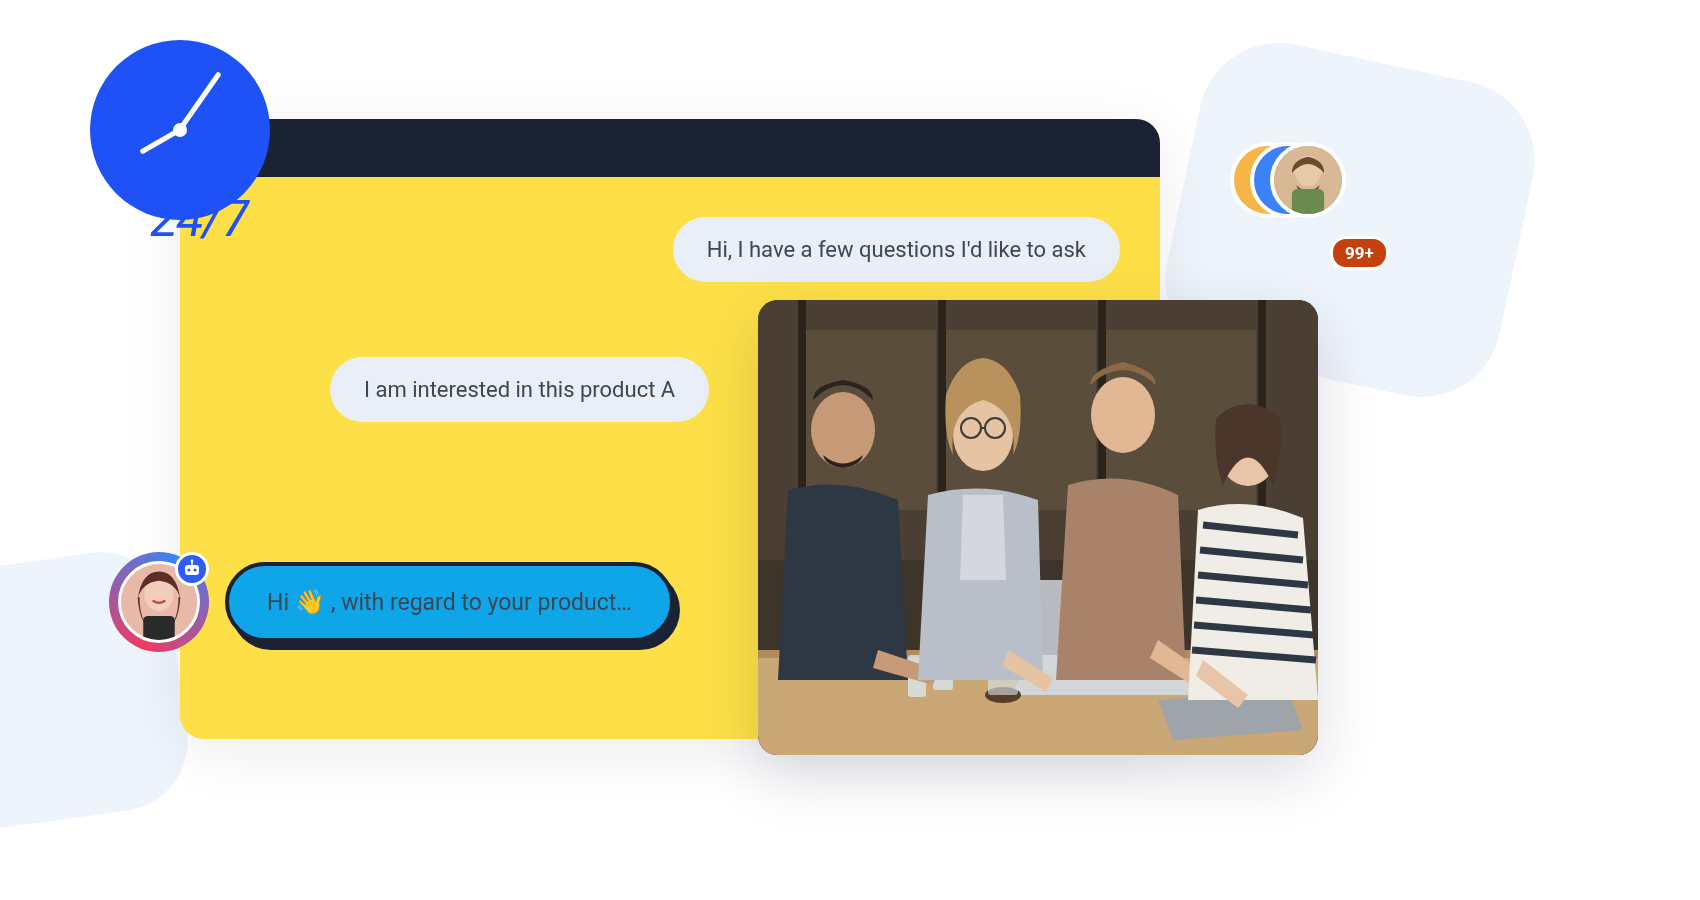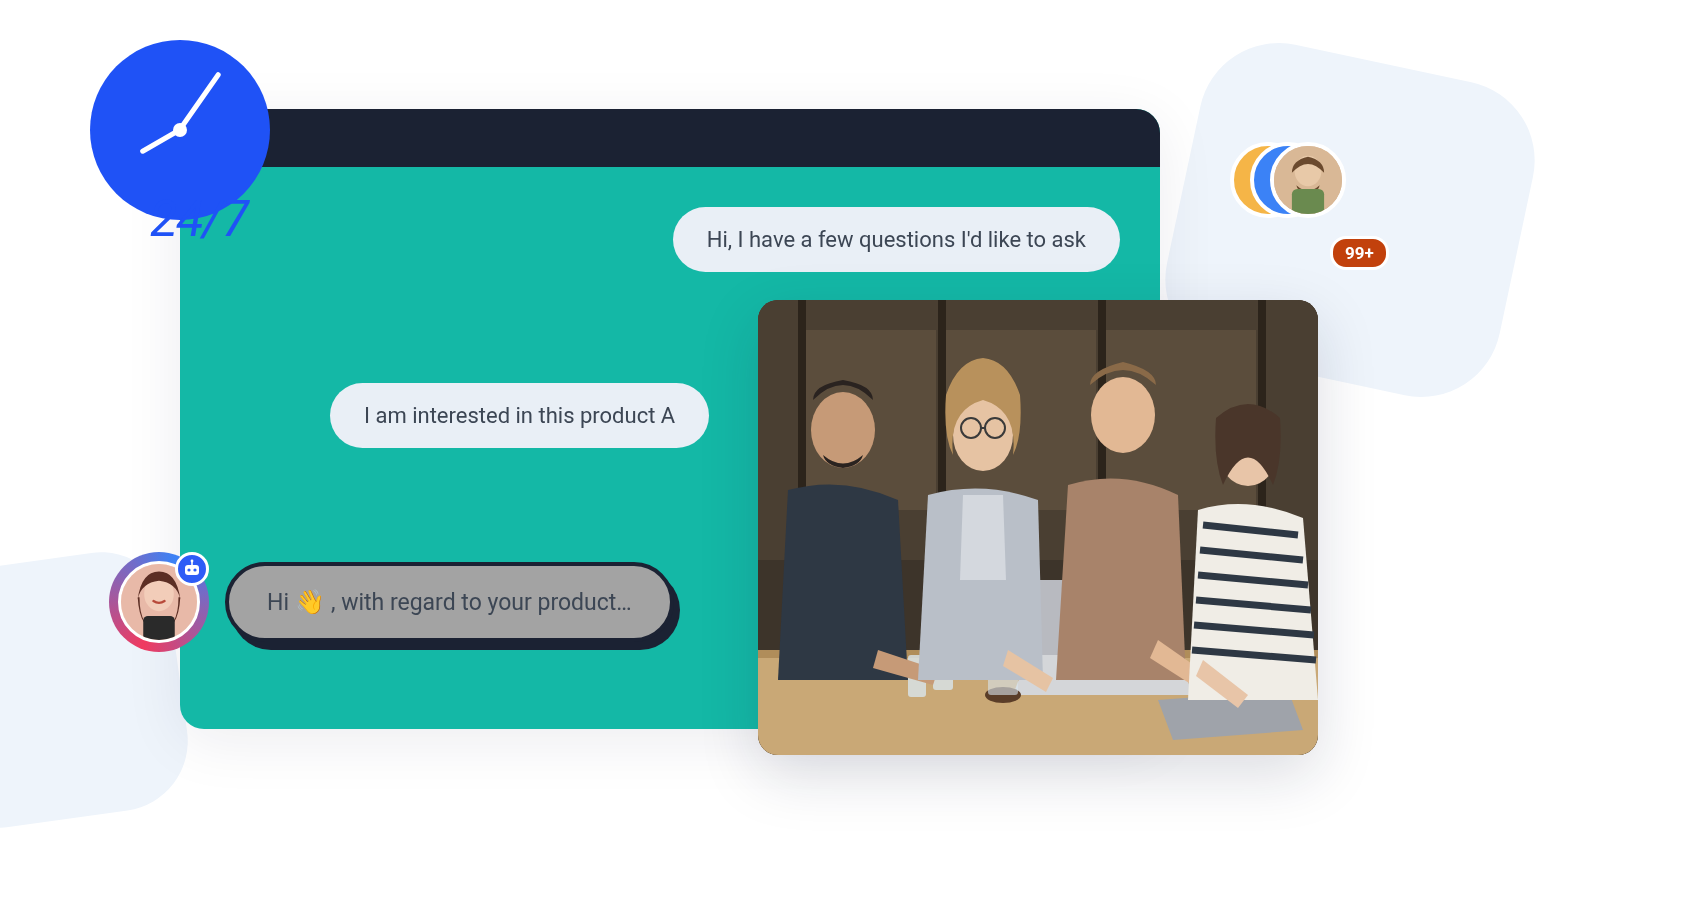--- a/index.html
+++ b/index.html
@@ -30,25 +30,25 @@
     width: 260px;
     height: 260px;
     background: #eef4fb;
     border-radius: 70px;
     transform: rotate(-8deg);
   }
 
   
   .chat-window {
     position: absolute;
-    top: 109px;
+    top: 119px;
     left: 180px;
     width: 980px;
     height: 620px;
-    background: #14b8a6;
+    background: #fde047;
     border-radius: 24px;
     box-shadow: 0 12px 60px rgba(20,30,60,0.08);
     overflow: hidden;
   }
   .chat-header-bar {
     height: 58px;
     background: #1b2233;
     width: 100%;
   }
   .chat-body {
@@ -60,21 +60,21 @@
     background: #e9eff6;
     color: #3c4654;
     font-size: 22px;
     padding: 20px 34px;
     border-radius: 40px;
     display: inline-block;
     max-width: 680px;
     position: absolute;
   }
   .bubble-1 { top: 40px; right: 40px; }
-  .bubble-2 { top: 180px; left: 150px; margin-top: 36px; }
+  .bubble-2 { top: 180px; left: 150px; }
   .bubble-3 { top: 320px; right: 40px; }
 
   
   .clock-wrap {
     position: absolute;
     top: 40px;
     left: 90px;
     width: 220px;
     height: 220px;
   }
@@ -202,21 +202,21 @@
     background: #2e5cf6;
     border: 3px solid #fff;
     border-radius: 50%;
     display: flex;
     align-items: center;
     justify-content: center;
   }
   .bot-badge svg { width: 20px; height: 20px; }
 
   .reply-bubble {
-    background: #a3a3a3;
+    background: #0ea5e9;
     border: 4px solid #1b2233;
     border-radius: 40px;
     padding: 22px 38px;
     font-size: 23px;
     color: #3c4654;
     box-shadow: 6px 8px 0 #1b2233;
     display: flex;
     align-items: center;
     gap: 6px;
   }

